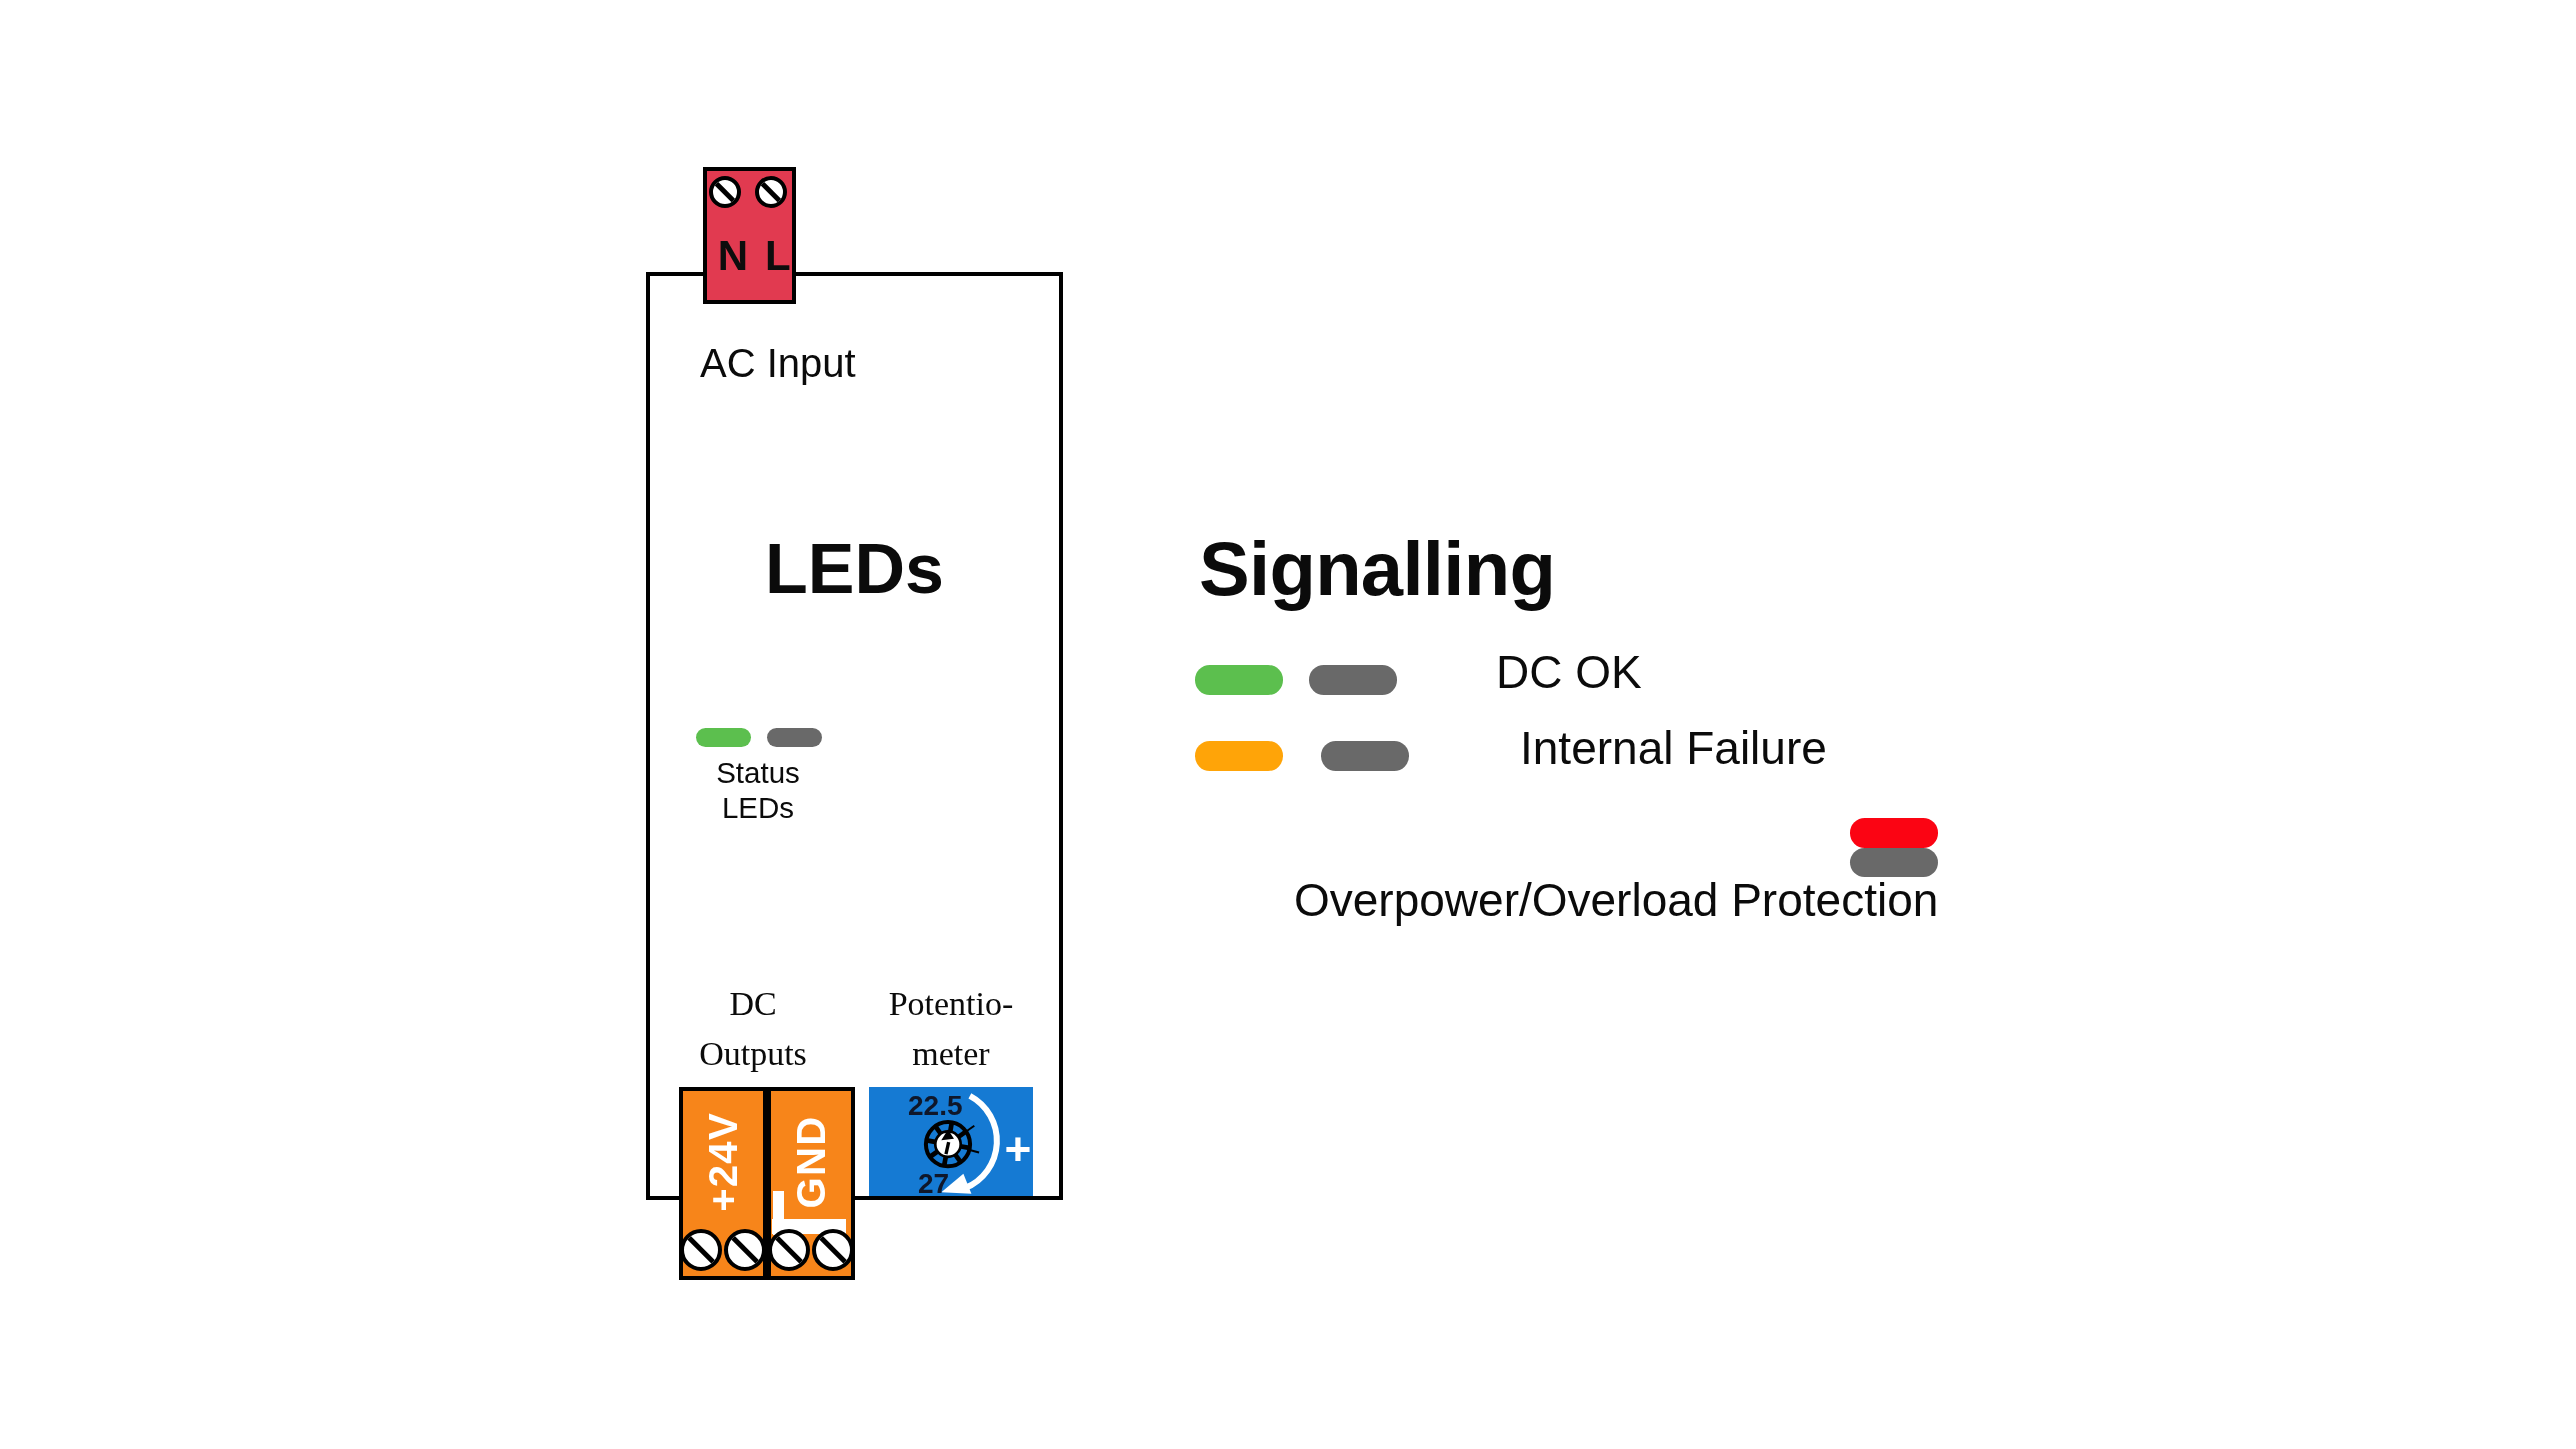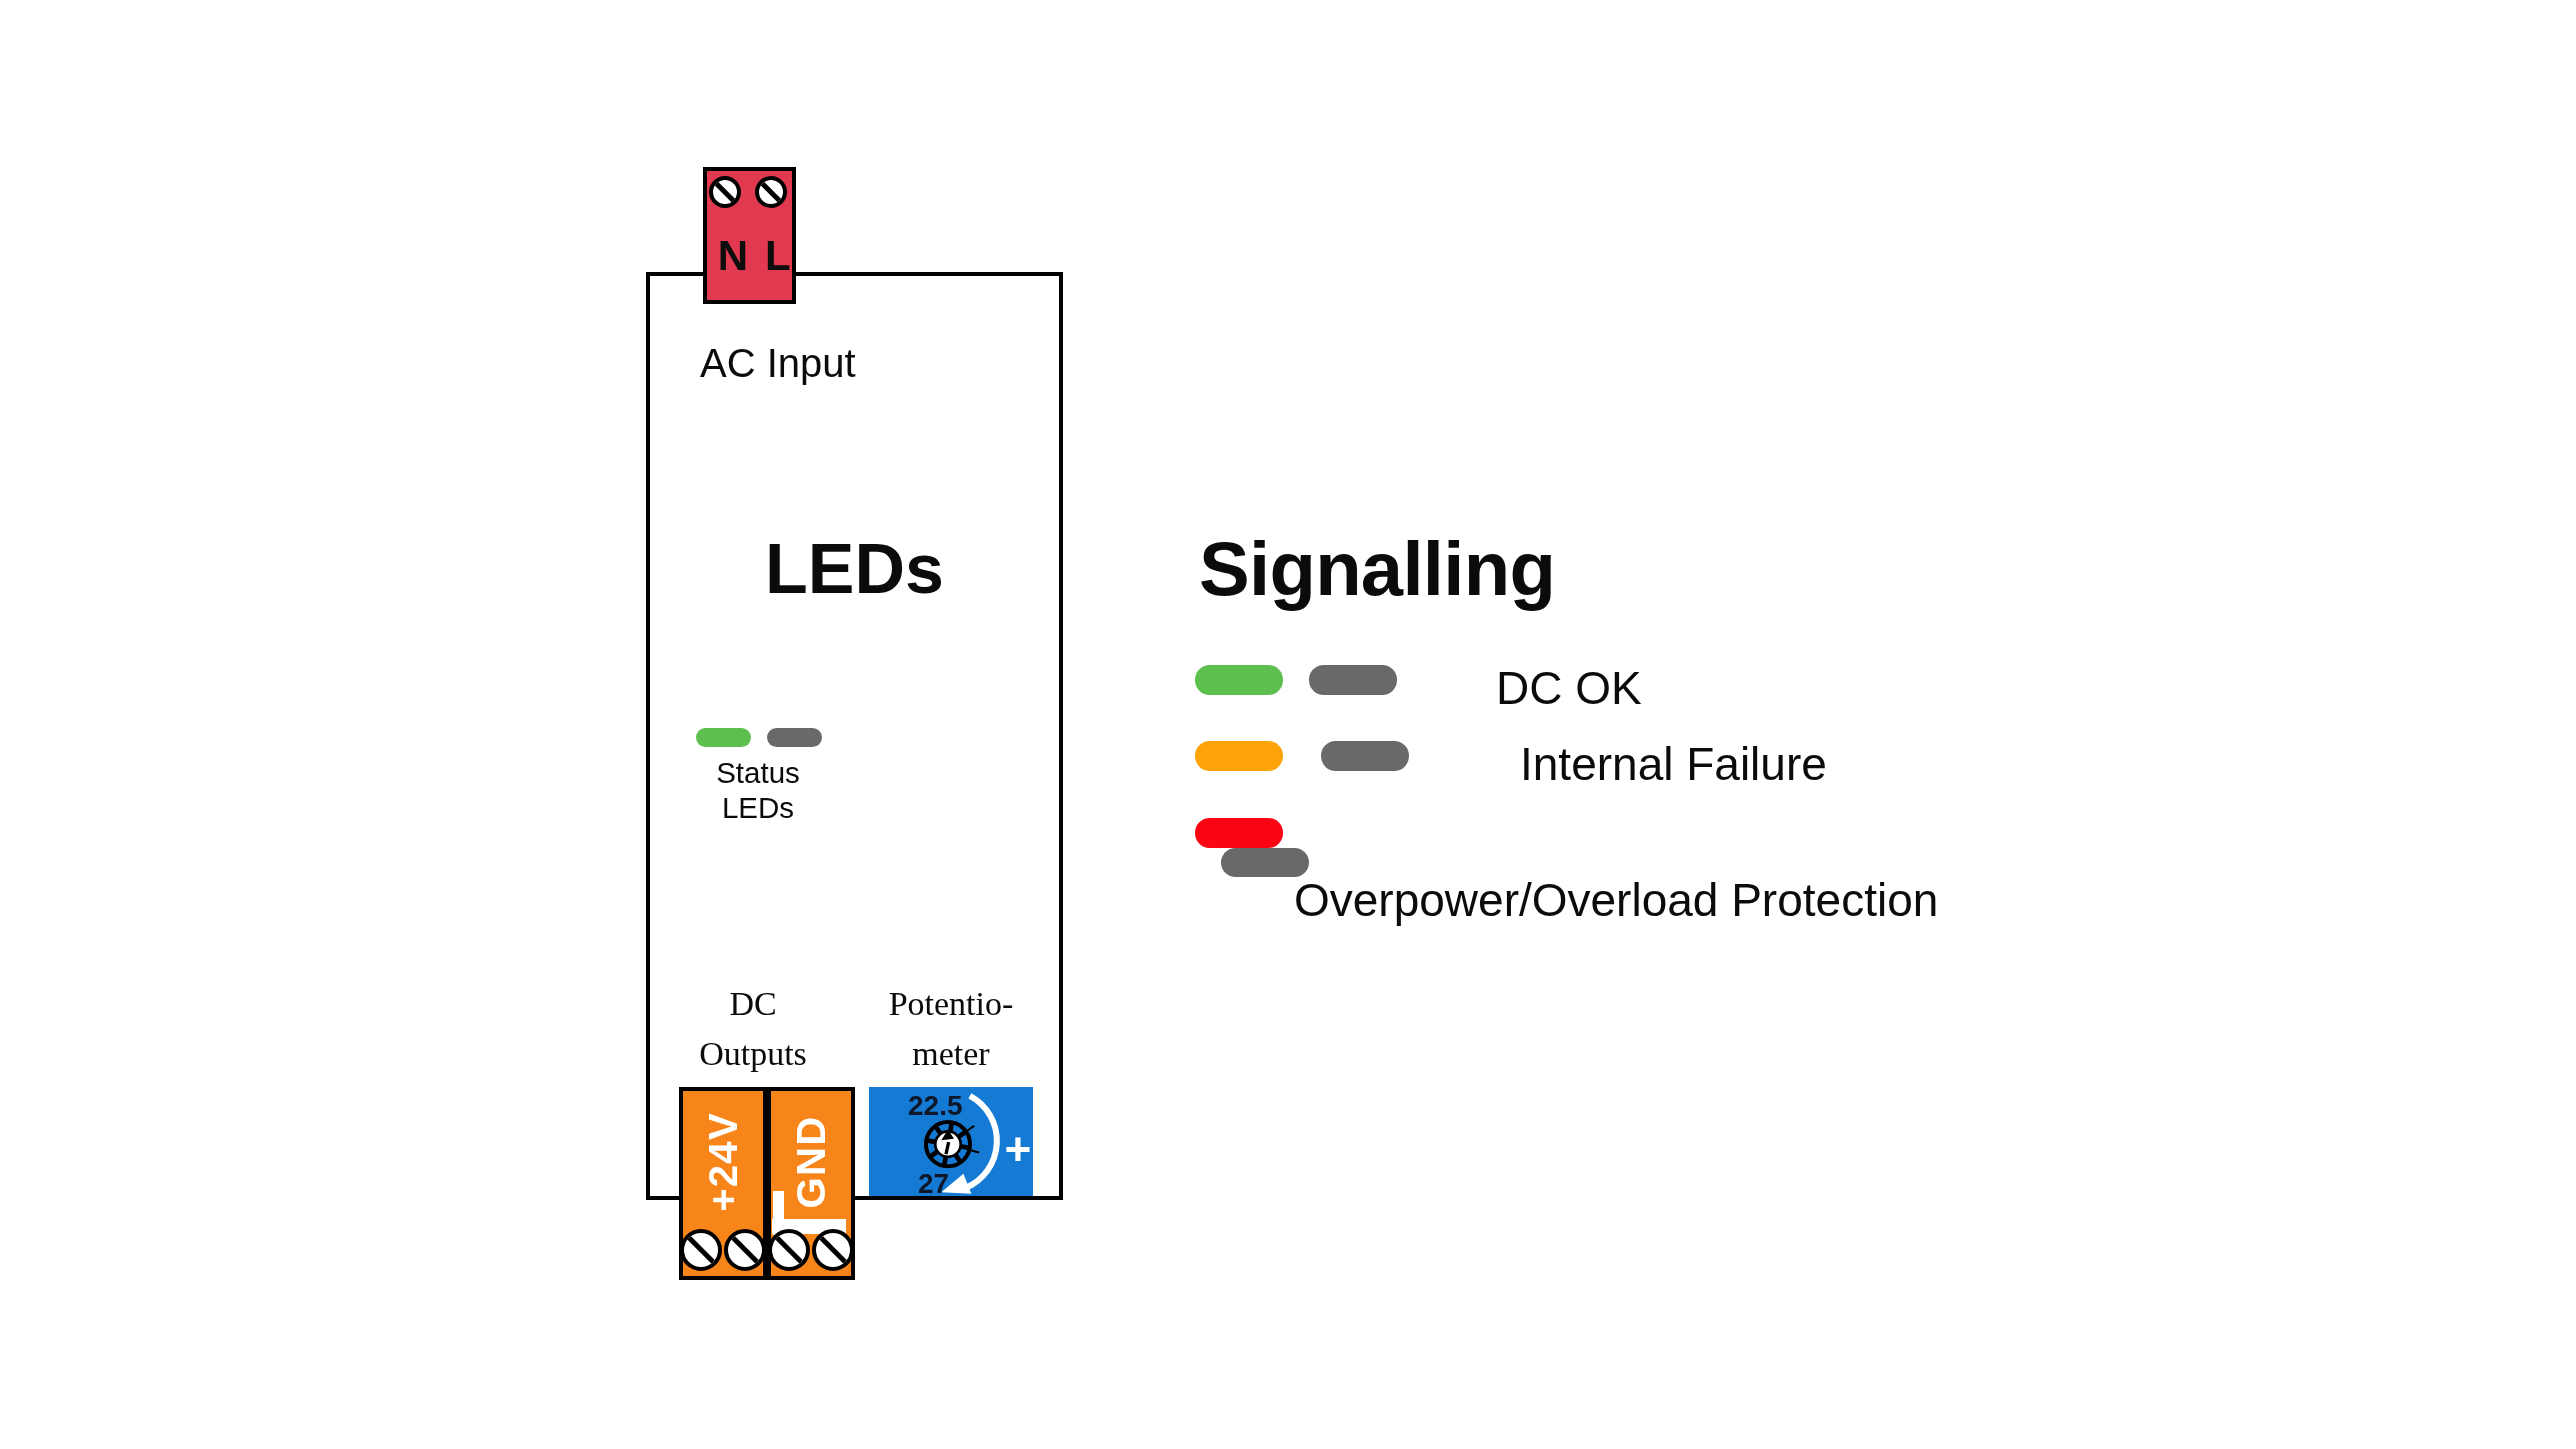--- a/index.html
+++ b/index.html
@@ -40,21 +40,21 @@
   .gnd-hbar{position:absolute;left:1.3px;top:128px;width:74px;height:15.4px;background:#fff;}
 
   
   .pot-block{left:869px;top:1087px;width:164px;height:109px;}
   .pot-num{position:absolute;color:#0f172a;font-weight:700;font-size:28px;line-height:1;}
   .pot-plus{position:absolute;left:149px;top:62px;transform:translate(-50%,-50%);
             color:#fff;font-weight:700;font-size:46px;line-height:1;}
 
   
   .legend-title{left:1199px;top:527px;font-size:76px;font-weight:700;letter-spacing:-0.7px;line-height:1.1;}
-  .legend-row{position:absolute;left:1195px;height:29.5px;display:flex;align-items:flex-start;}
+  .legend-row{position:absolute;left:1195px;height:29.5px;display:flex;align-items:flex-end;}
   .legend-pill{width:88px;height:29.5px;border-radius:14.8px;flex:0 0 auto;}
   .legend-pill.off{margin-left:26px;}
   .legend-label{margin-left:99px;font-size:46px;line-height:1;white-space:nowrap;}
 </style>
 </head>
 <body>
 
 <div class="abs psu-box"></div>
 
 <div class="abs ac-connector" style="background-color: rgb(225, 58, 80);">

